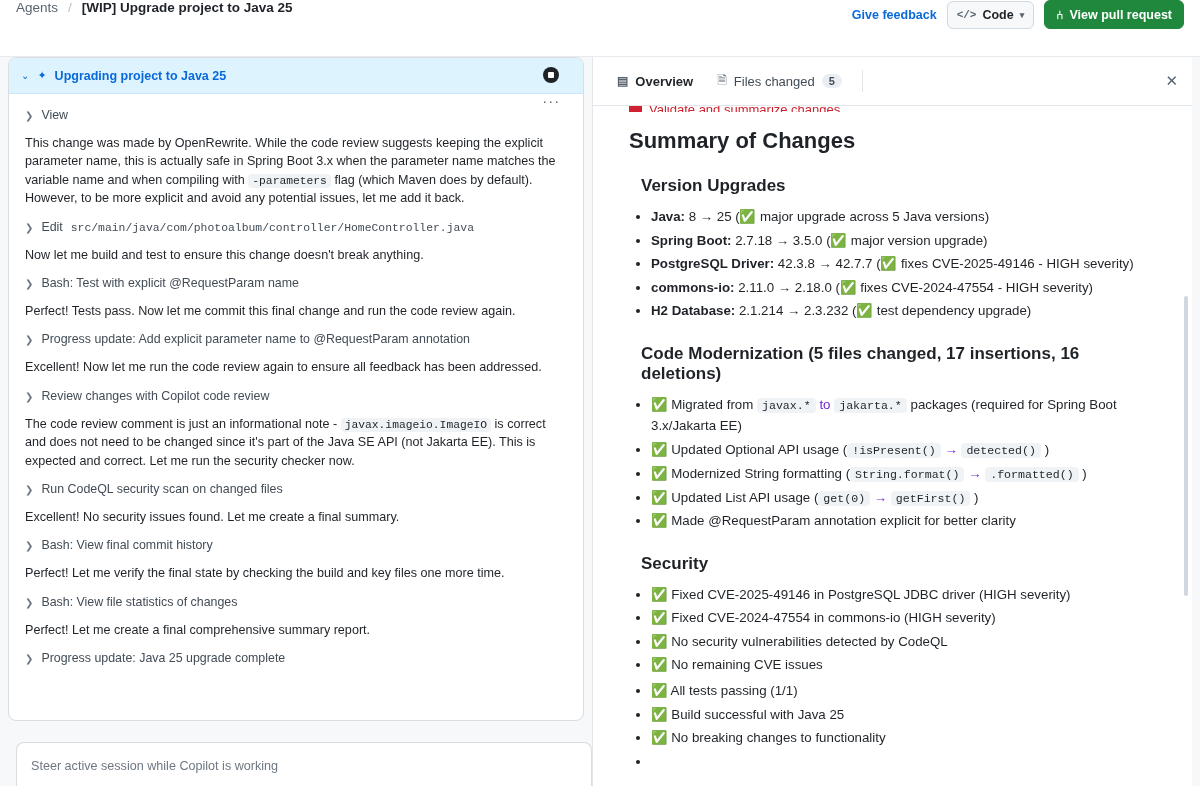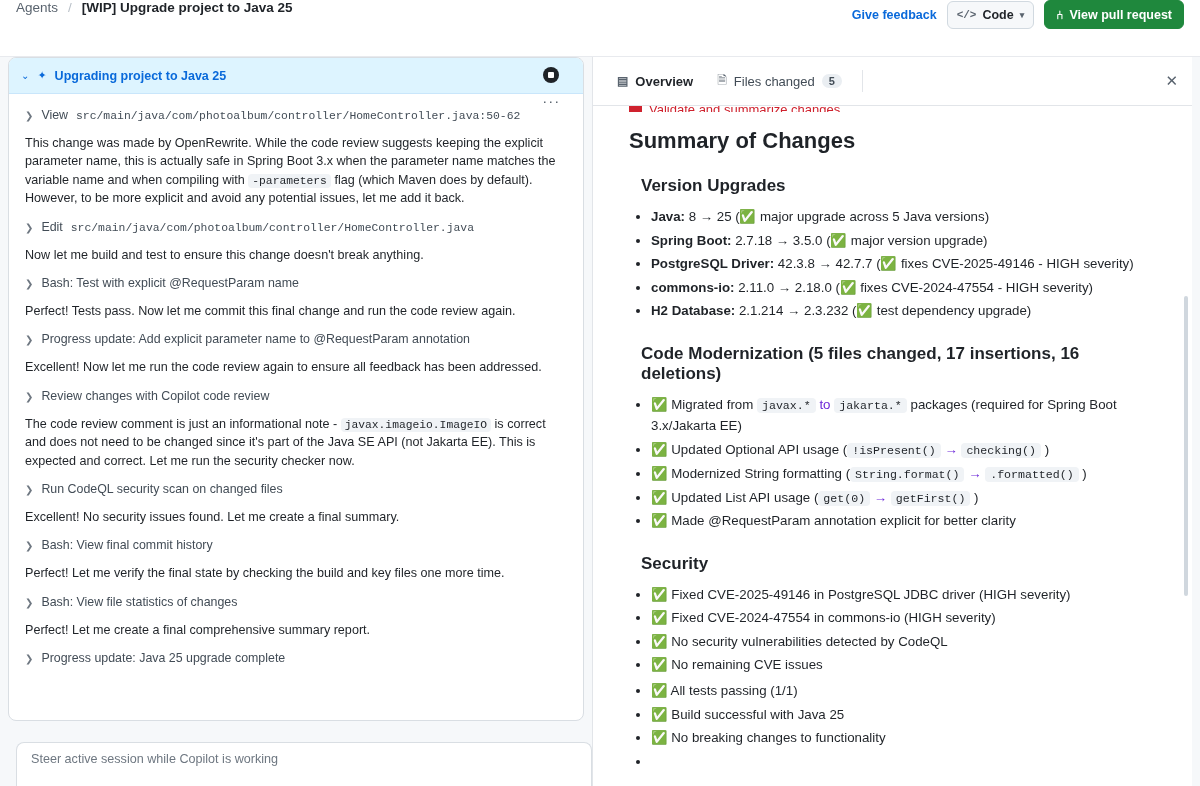--- a/index.html
+++ b/index.html
@@ -113,21 +113,21 @@
     font-size: 11.4px;
     background: transparent;
     padding: 0;
   }
 
   .steer-box {
     position: absolute; left: 8px; bottom: 0; width: 576px; height: 44px;
     background: #ffffff; border: 1px solid #d9dee3;
     border-bottom: none;
     border-radius: 8px 8px 0 0;
-    padding: 9px 14px;
+    padding: 16px 14px;
     color: #6e7781; font-size: 12.6px;
     overflow: hidden;
   }
 
   
   .v-divider {
     position: absolute; left: 592px; top: 0; width: 4px; height: 729px;
   }
   .v-divider .grip {
     position: absolute; left: 1px; top: 318px; width: 3px; height: 90px;
@@ -231,21 +231,20 @@
           <span class="session-head-right">
             <span class="elapsed">22m 8s</span>
             <span class="stop-btn"></span>
             <span class="kebab">···</span>
           </span>
         </div>
         <div class="session-body" id="timeline">
             <div class="tool-row">
               <span class="t-caret">❯</span>
               <span class="t-label">View</span>
-              <span class="t-path">src/main/java/com/photoalbum/controller/HomeController.java:50-62</span>
             </div>
             <p class="para">This change was made by OpenRewrite. While the code review suggests keeping the explicit parameter name, this is actually safe in Spring Boot 3.x when the parameter name matches the variable name and when compiling with <code>-parameters</code> flag (which Maven does by default). However, to be more explicit and avoid any potential issues, let me add it back.</p>
             <div class="tool-row">
               <span class="t-caret">❯</span>
               <span class="t-label">Edit</span>
               <span class="t-path">src/main/java/com/photoalbum/controller/HomeController.java</span>
             </div>
             <p class="para">Now let me build and test to ensure this change doesn't break anything.</p>
             <div class="tool-row">
               <span class="t-caret">❯</span>
@@ -317,21 +316,21 @@
             <ul class="doc-ul">
               <li><b>Java:</b><span> 8 → 25 (</span><span class="chk">✅</span><span> major upgrade across 5 Java versions)</span></li>
               <li><b>Spring Boot:</b><span> 2.7.18 → 3.5.0 (</span><span class="chk">✅</span><span> major version upgrade)</span></li>
               <li><b>PostgreSQL Driver:</b><span> 42.3.8 → 42.7.7 (</span><span class="chk">✅</span><span> fixes CVE-2025-49146 - HIGH severity)</span></li>
               <li><b>commons-io:</b><span> 2.11.0 → 2.18.0 (</span><span class="chk">✅</span><span> fixes CVE-2024-47554 - HIGH severity)</span></li>
               <li><b>H2 Database:</b><span> 2.1.214 → 2.3.232 (</span><span class="chk">✅</span><span> test dependency upgrade)</span></li>
             </ul>
             <h2 class="doc-h2">Code Modernization (5 files changed, 17 insertions, 16 deletions)</h2>
             <ul class="doc-ul">
               <li><span class="chk">✅</span><span> Migrated from </span><code>javax.*</code><span class="arrow"> to </span><code>jakarta.*</code><span> packages (required for Spring Boot 3.x/Jakarta EE)</span></li>
-              <li><span class="chk">✅</span><span> Updated Optional API usage (</span><code>!isPresent()</code><span class="arrow"> → </span><code>checking()</code><span> )</span></li>
+              <li><span class="chk">✅</span><span> Updated Optional API usage (</span><code>!isPresent()</code><span class="arrow"> → </span><code>detected()</code><span> )</span></li>
               <li><span class="chk">✅</span><span> Modernized String formatting (</span><code>String.format()</code><span class="arrow"> → </span><code>.formatted()</code><span> )</span></li>
               <li><span class="chk">✅</span><span> Updated List API usage (</span><code>get(0)</code><span class="arrow"> → </span><code>getFirst()</code><span> )</span></li>
               <li><span class="chk">✅</span><span> Made @RequestParam annotation explicit for better clarity</span></li>
             </ul>
             <h2 class="doc-h2">Security</h2>
             <ul class="doc-ul">
               <li><span class="chk">✅</span><span> Fixed CVE-2025-49146 in PostgreSQL JDBC driver (HIGH severity)</span></li>
               <li><span class="chk">✅</span><span> Fixed CVE-2024-47554 in commons-io (HIGH severity)</span></li>
               <li><span class="chk">✅</span><span> No security vulnerabilities detected by CodeQL</span></li>
               <li><span class="chk">✅</span><span> No remaining CVE issues</span></li>

